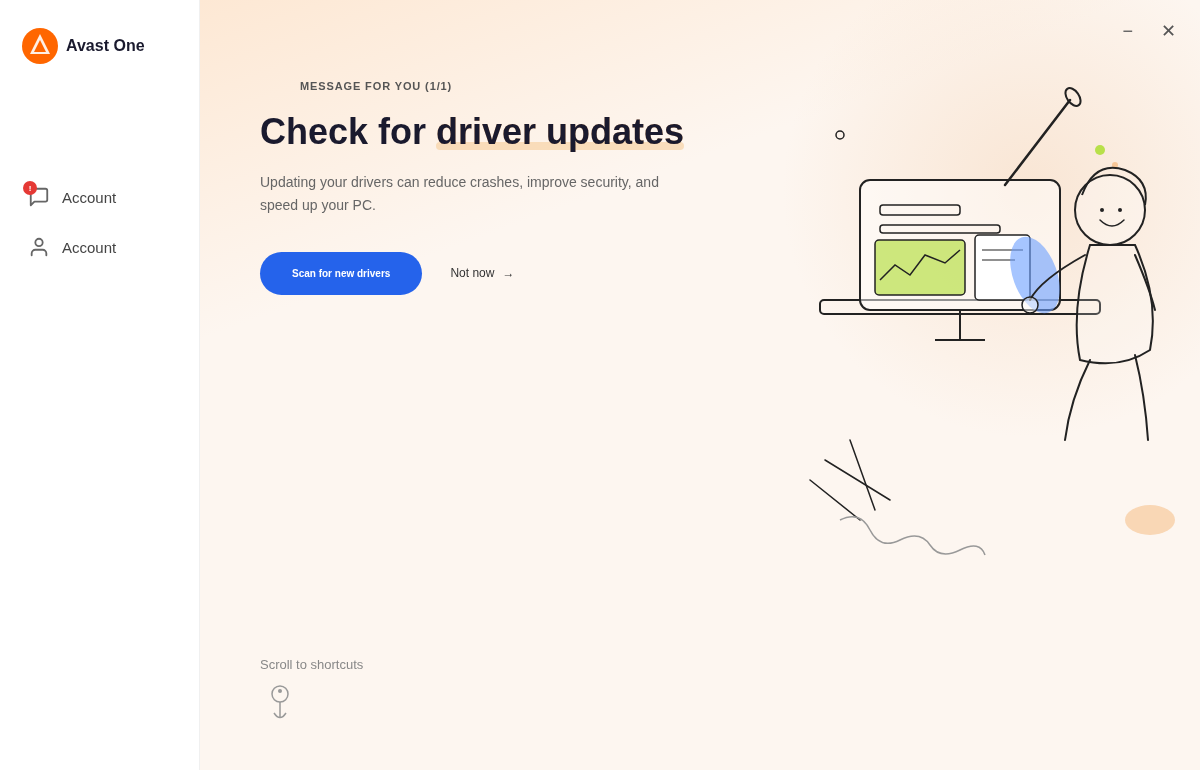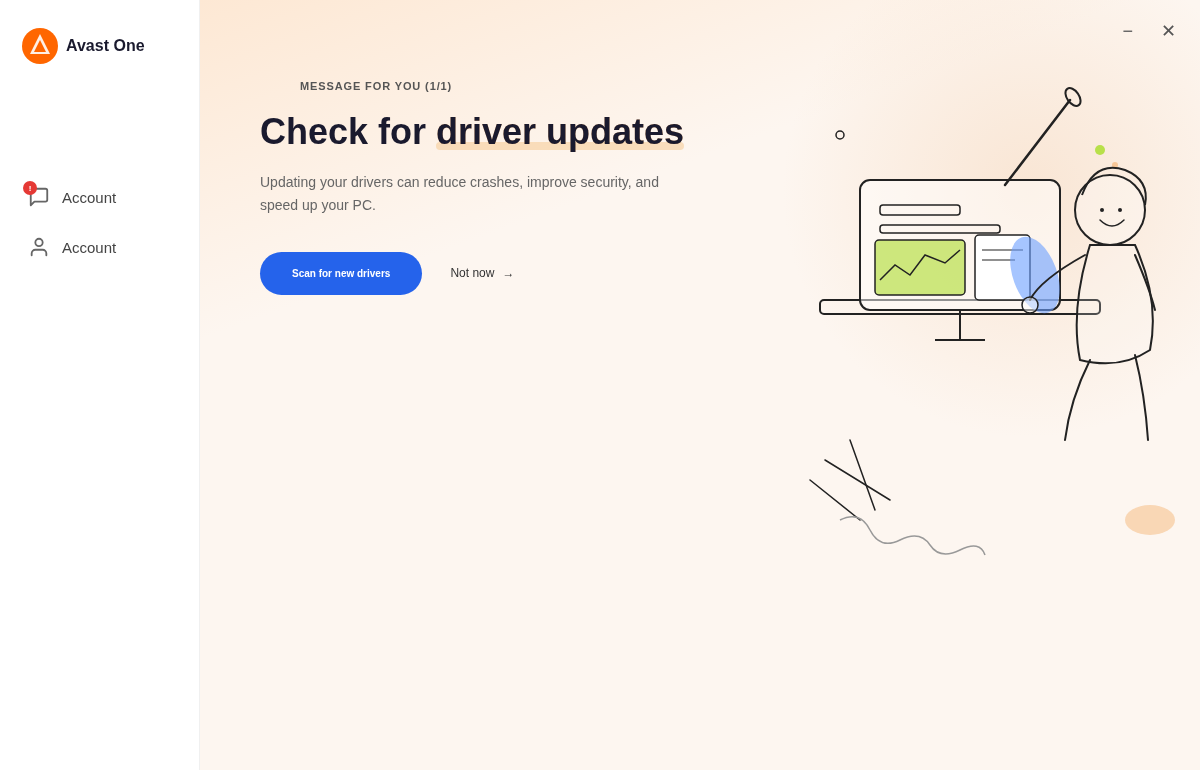--- a/index.html
+++ b/index.html
@@ -289,20 +289,30 @@
 
     <div class="actions">
       <button class="btn-primary">Scan for new drivers</button>
       <button class="btn-secondary">
         <span>Not now</span>
         <span>→</span>
       </button>
     </div>
   </div>
 
+  <div class="scroll-hint">
+    <div class="scroll-hint-text">Scroll to shortcuts</div>
+    <svg class="scroll-icon-svg" width="40" height="60" viewBox="0 0 40 60" fill="none" xmlns="http://www.w3.org/2000/svg">
+
+      <circle cx="20" cy="14" r="8" stroke="#999" stroke-width="1.5" fill="none"></circle>
+      <line x1="20" y1="22" x2="20" y2="38" stroke="#999" stroke-width="1.5"></line>
+      <path d="M14 33 Q20 42 26 33" stroke="#999" stroke-width="1.5" fill="none"></path>
+      <circle cx="20" cy="11" r="2" fill="#999"></circle>
+    </svg>
+  </div>
 
   <div class="illustration">
     <svg viewBox="0 0 420 480" fill="none" xmlns="http://www.w3.org/2000/svg" width="420" height="480">
 
       <rect x="60" y="220" width="280" height="14" rx="4" stroke="#222" stroke-width="2" fill="none"></rect>
 
       <rect x="100" y="100" width="200" height="130" rx="10" stroke="#222" stroke-width="2" fill="white" fill-opacity="0.5"></rect>
 
       <rect x="120" y="125" width="80" height="10" rx="3" stroke="#222" stroke-width="1.5" fill="none"></rect>
       <rect x="120" y="145" width="120" height="8" rx="3" stroke="#222" stroke-width="1.5" fill="none"></rect>

